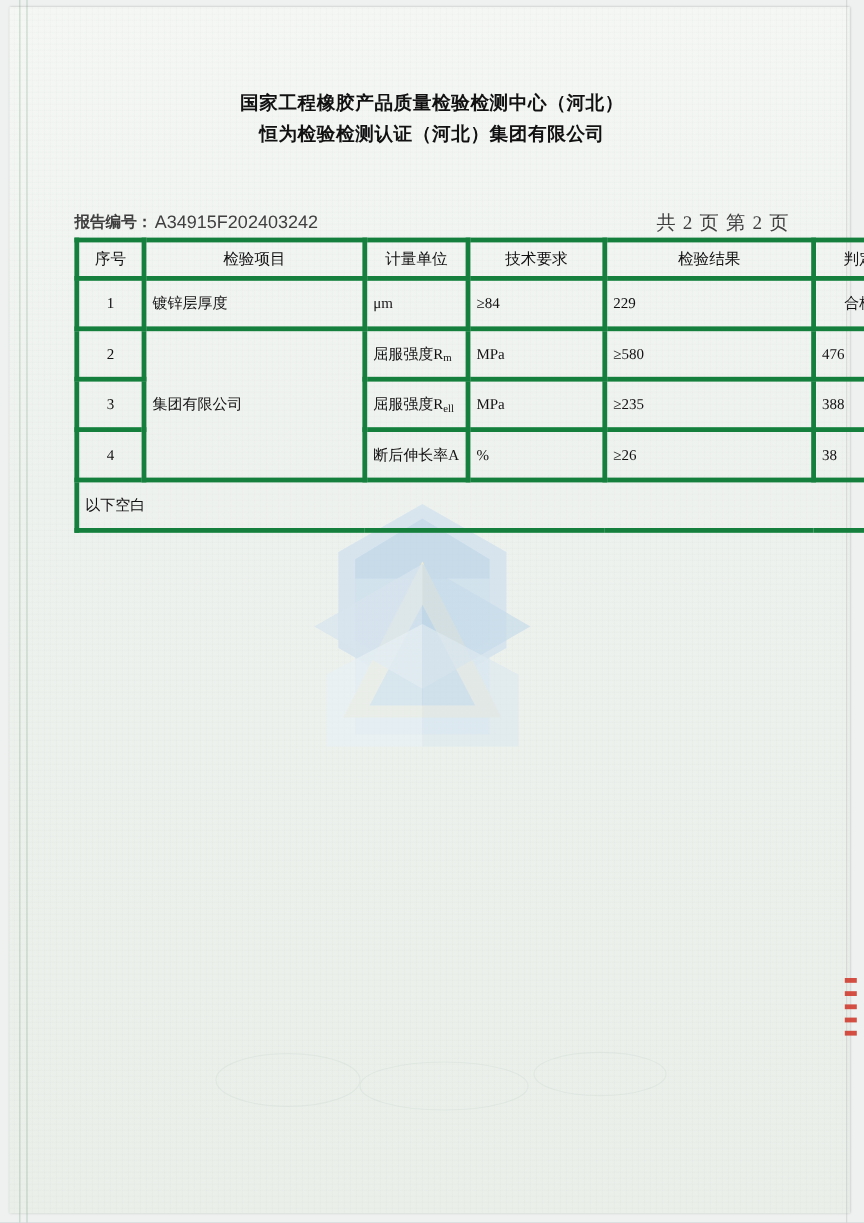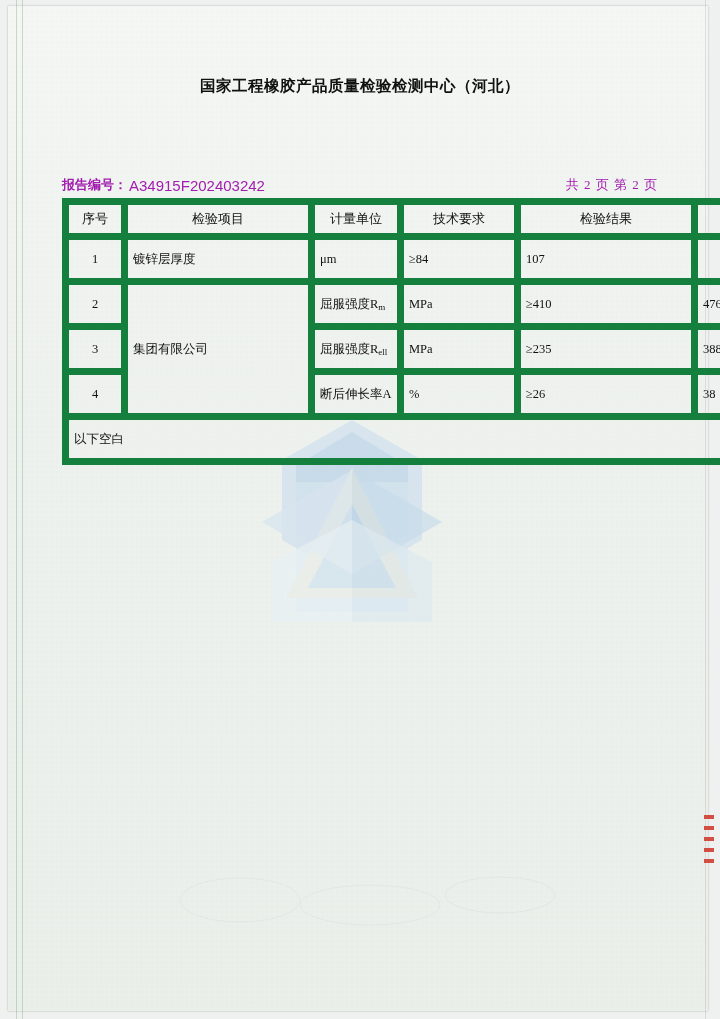--- a/index.html
+++ b/index.html
@@ -120,51 +120,51 @@
     letter-spacing: 10px;
     text-indent: 10px;
   }
   .meta {
     position: absolute;
     top: 176px;
     left: 62px;
     right: 62px;
     height: 20px;
     font-size: 13px;
-    color: #a21caf;
+    color: #404040;
   }
   .meta .report-no-label {
     font-weight: bold;
     float: left;
   }
   .meta .report-no-value {
     float: left;
     font-family: "Liberation Sans", sans-serif;
     font-size: 15px;
     padding-left: 2px;
     padding-top: 1px;
   }
   .meta .pages {
     float: right;
-    font-size: 13px;
+    font-size: 16px;
     letter-spacing: 1px;
   }
 
   
   table.report {
     position: absolute;
     left: 62px;
     top: 198px;
     width: 606px;
     border-collapse: collapse;
     table-layout: fixed;
     background: rgba(255,255,255,0.05);
   }
   table.report td, table.report th {
-    border: 7px solid #15803d;
+    border: 4px solid #15803d;
     font-size: 12.5px;
     color: #111;
     padding: 0 5px;
     vertical-align: middle;
   }
   table.report thead td {
     text-align: center;
     height: 28px;
     font-size: 13px;
     font-weight: normal;
@@ -231,20 +231,21 @@
   <div class="redmark">
     <i></i>
       <i></i>
       <i></i>
       <i></i>
       <i></i>
   </div>
 
   <div class="content">
     <div class="hdr hdr-line1">国家工程橡胶产品质量检验检测中心（河北）</div>
+    <div class="hdr hdr-line2">恒为检验检测认证（河北）集团有限公司</div>
 
     <div class="meta">
       <span class="report-no-label">报告编号：</span>
       <span class="report-no-value">A34915F202403242</span>
       <span class="pages">共 2 页 第 2 页</span>
     </div>
 
     <table class="report">
       <thead>
         <tr>
@@ -255,30 +256,30 @@
           <td class="c-res">检验结果</td>
           <td class="c-judge">判定</td>
         </tr>
       </thead>
       <tbody>
         <tr>
           <td class="c-no">1</td>
           <td class="c-item sub-cell" colspan="1">镀锌层厚度</td>
           <td class="c-unit">μm</td>
           <td class="c-req">≥84</td>
-          <td class="c-res">107</td>
+          <td class="c-res">229</td>
           <td class="c-judge">合格</td>
         </tr>
 
         <tr>
           <td class="c-no">2</td>
           <td class="group-label" rowspan="3" style="width:76px">集团有限公司</td>
           <td style="width:94px"><span>屈服强度R</span><sub>m</sub></td>
           <td class="c-unit">MPa</td>
-          <td class="c-req">≥410</td>
+          <td class="c-req">≥580</td>
           <td class="c-res">476</td>
           <td class="c-judge">合格</td>
         </tr>
 
         <tr>
           <td class="c-no">3</td>
           <td><span>屈服强度R</span><sub>ell</sub></td>
           <td class="c-unit">MPa</td>
           <td class="c-req">≥235</td>
           <td class="c-res">388</td>

